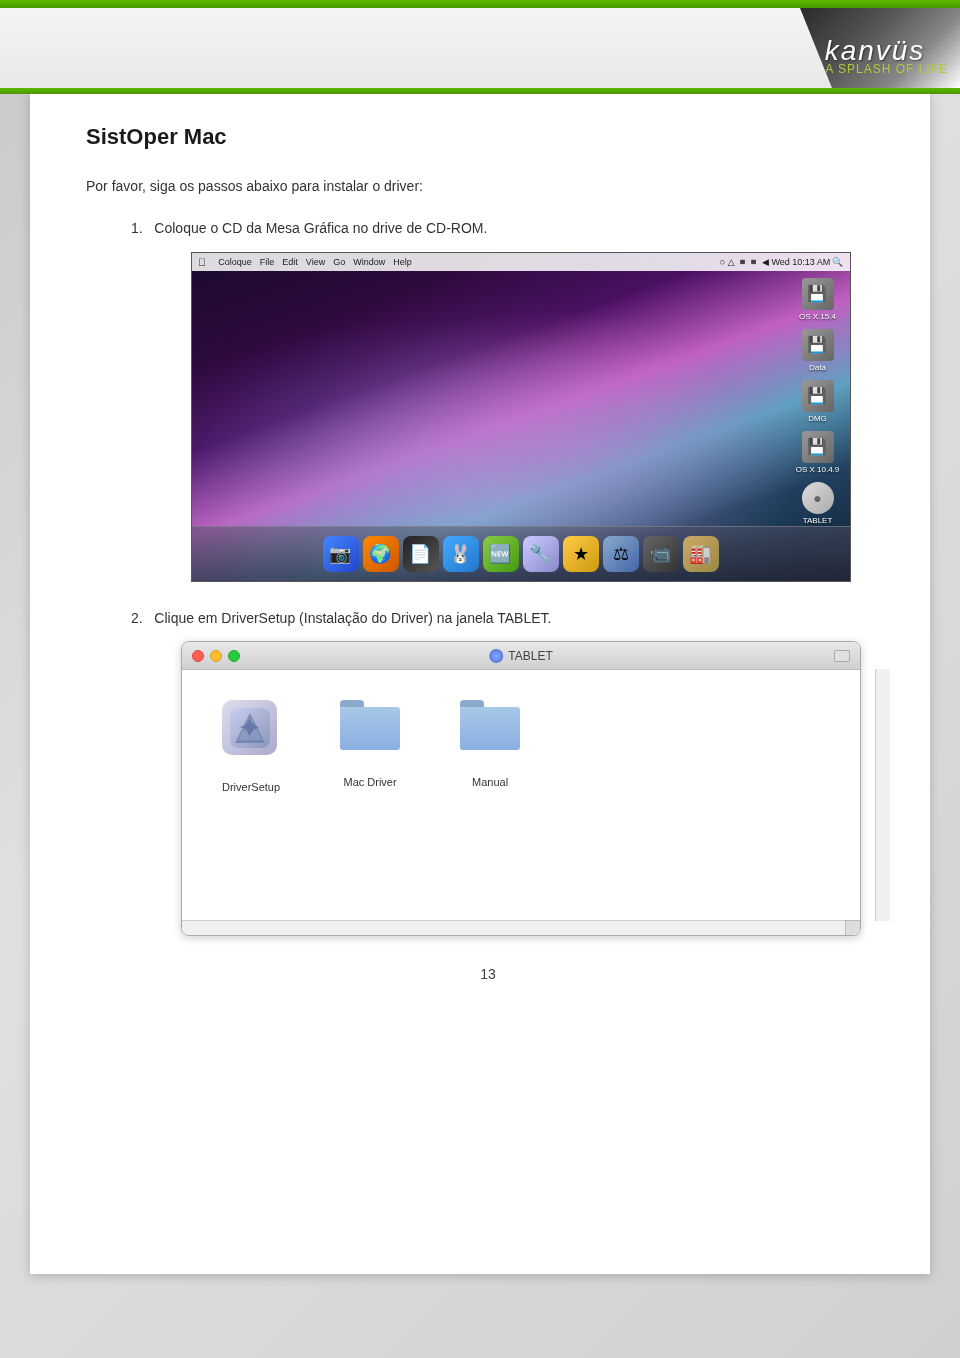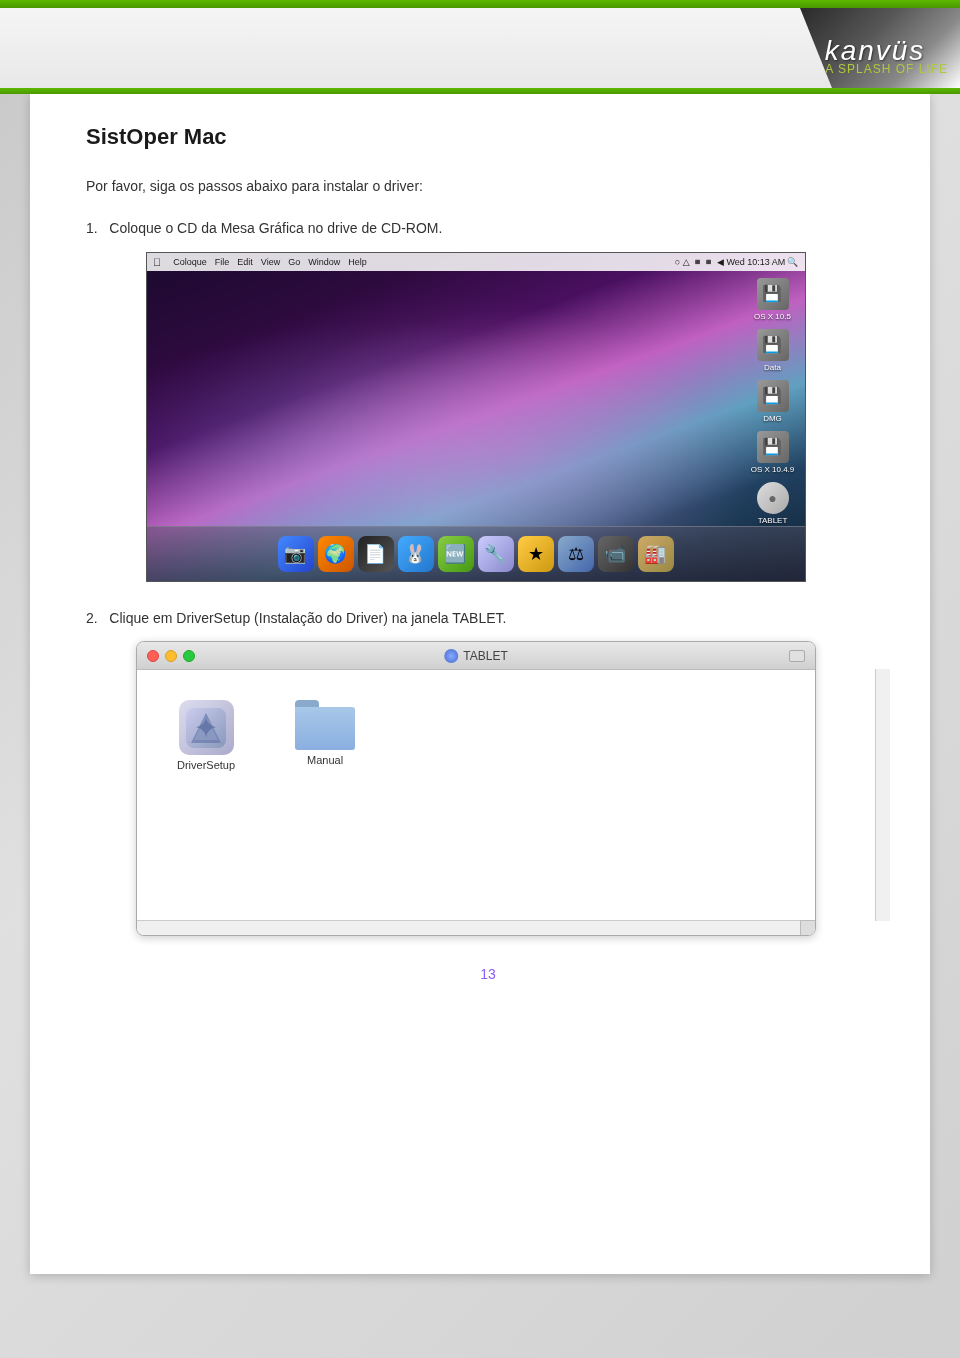--- a/index.html
+++ b/index.html
@@ -120,20 +120,21 @@
 
     .intro-text {
       font-size: 14px;
       color: #333;
       margin-bottom: 20px;
       line-height: 1.6;
     }
 
     .step {
       margin-bottom: 25px;
+      margin-left: 45px;
     }
 
     .step-text {
       font-size: 14px;
       color: #333;
       margin-bottom: 12px;
       line-height: 1.6;
     }
 
     .step-number {
@@ -318,22 +319,21 @@
       padding: 30px 40px;
       min-height: 250px;
       display: flex;
       gap: 60px;
       background: white;
     }
 
     .file-item {
       display: flex;
       flex-direction: column;
-      align-items: center;
-      gap: 4px;
+      gap: 26px;
     }
 
     .app-icon {
       width: 55px;
       height: 55px;
       background: linear-gradient(135deg, #ddddee, #aaaacc);
       border-radius: 10px;
       display: flex;
       align-items: center;
       justify-content: center;
@@ -355,21 +355,21 @@
     }
 
     .tablet-window-wrapper {
       position: relative;
     }
 
     
     .page-number {
       text-align: center;
       font-size: 14px;
-      color: #8b5cf6;
+      color: #404040;
       margin-top: 30px;
       padding-bottom: 20px;
     }
   </style>
 </head>
 <body>
 
 <div class="top-bar"></div>
 
 <div class="header">
@@ -410,21 +410,21 @@
         <div class="mac-menubar-right">
           <span>○ △ ◾◾ ◀ Wed 10:13 AM 🔍</span>
         </div>
       </div>
 
       <div class="desktop-icons">
         <div class="desktop-icon">
           <div class="desktop-icon-img hdd-icon">
             <span style="font-size:16px; color:#ccc;">💾</span>
           </div>
-          <span class="desktop-icon-label">OS X 10.5</span>
+          <span class="desktop-icon-label">OS X 15.4</span>
         </div>
         <div class="desktop-icon">
           <div class="desktop-icon-img hdd-icon">
             <span style="font-size:16px; color:#ccc;">💾</span>
           </div>
           <span class="desktop-icon-label">Data</span>
         </div>
         <div class="desktop-icon">
           <div class="desktop-icon-img hdd-icon">
             <span style="font-size:16px; color:#ccc;">💾</span>
@@ -494,20 +494,27 @@
                   </linearGradient>
                 </defs>
                 <rect width="40" height="40" rx="8" fill="url(#appGrad)"></rect>
                 <polygon points="20,5 35,35 5,35" fill="#6677aa" opacity="0.7"></polygon>
                 <polygon points="20,8 32,32 8,32" fill="#99aacc" opacity="0.5"></polygon>
               </svg>
             </div>
             <span class="file-label">DriverSetup</span>
           </div>
 
+          <div class="file-item">
+            <div style="width:60px; height:50px; position:relative;">
+              <div style="position:absolute; top:0; left:0; width:24px; height:10px; background:#89aacc; border-radius:4px 4px 0 0;"></div>
+              <div style="position:absolute; top:7px; left:0; width:60px; height:43px; background:linear-gradient(to bottom,#a8c8e8,#8aafe0); border-radius:0 3px 3px 3px;"></div>
+            </div>
+            <span class="file-label">Mac Driver</span>
+          </div>
 
           <div class="file-item">
             <div style="width:60px; height:50px; position:relative;">
               <div style="position:absolute; top:0; left:0; width:24px; height:10px; background:#89aacc; border-radius:4px 4px 0 0;"></div>
               <div style="position:absolute; top:7px; left:0; width:60px; height:43px; background:linear-gradient(to bottom,#a8c8e8,#8aafe0); border-radius:0 3px 3px 3px;"></div>
             </div>
             <span class="file-label">Manual</span>
           </div>
         </div>
 

